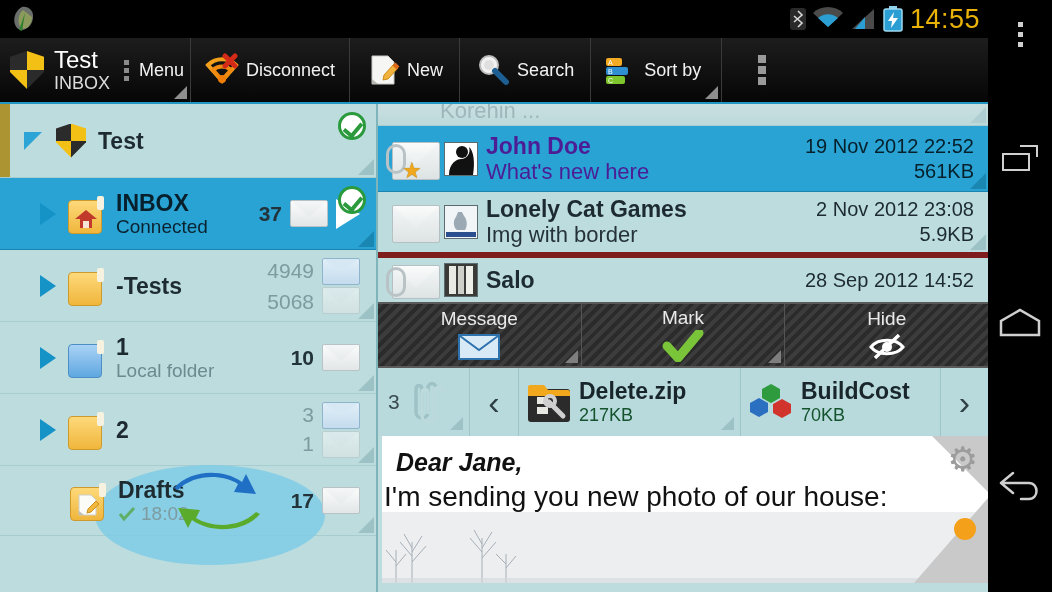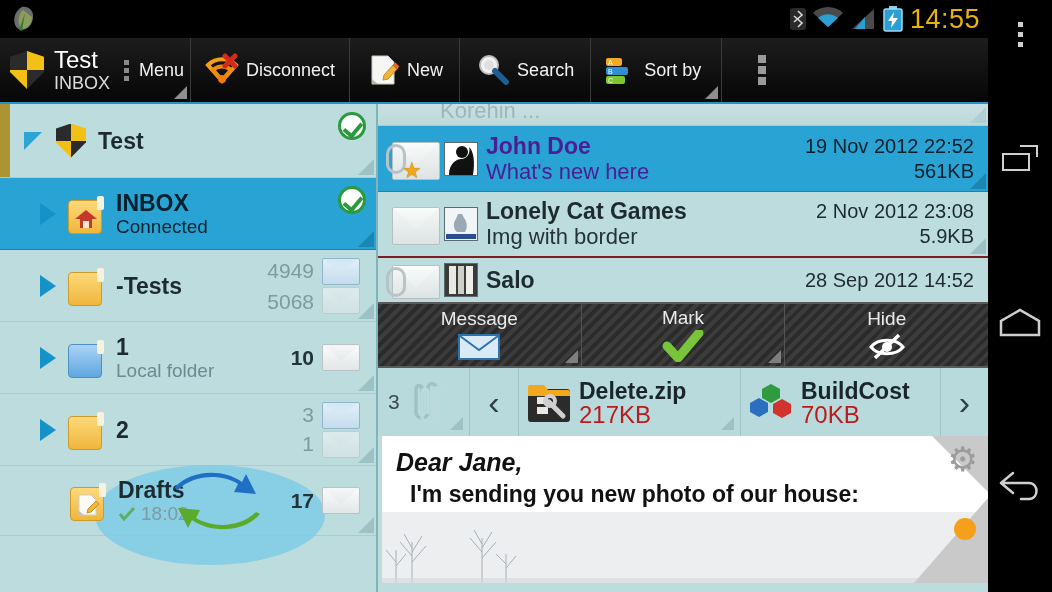--- a/index.html
+++ b/index.html
@@ -92,21 +92,21 @@
 
   
   .syncblob { position:absolute; left:95px; bottom:-30px; width:230px; height:100px;
               background:#7fcbe6; border-radius:50%; opacity:.85; }
   .syncarrow { position:absolute; }
 
   
   .mtop { height:22px; background:linear-gradient(#c9e0e1,#bdd9da); position:relative; overflow:hidden;
           border-bottom:1px solid #a7cdd0; }
   .mtop span { position:absolute; left:62px; top:-6px; font-size:22px; color:#9fb6bb; }
-  .mrow { height:66px; display:flex; align-items:center; border-bottom:2px solid #7f1d1d;
+  .mrow { height:66px; display:flex; align-items:center; border-bottom:6px solid #7f1d1d;
           position:relative; padding-left:8px; }
   .mrow.sel { background:#28a3d4; border-bottom:1px solid #1a84ae; }
   .menv { width:54px;height:42px;position:relative;flex:none;margin-right:4px; }
   .menv .mbase { position:absolute;left:6px;top:4px;right:0;bottom:0;
                  background:linear-gradient(#f5f7f7,#dde3e4); border:1px solid #b6c0c2; border-radius:2px; }
   .menv .mflap { position:absolute;left:7px;top:5px;right:1px;height:22px;
                  background:linear-gradient(#fafbfb,#e9eded); clip-path:polygon(0 0,100% 0,50% 100%); }
   .clip-ico { position:absolute; left:0; top:6px; width:20px;height:30px;
               border:3px solid #b9c3c5; border-radius:10px; }
   .star { position:absolute; left:16px; bottom:-2px; color:#f0a81e; font-size:22px; line-height:22px;
@@ -138,25 +138,25 @@
   .att-count { display:flex; align-items:center; position:relative; width:92px; height:68px;
                padding-left:10px; border-right:1px solid #9ec6c9; }
   .att-count .n { font-size:21px; color:#3a4b50; margin-right:4px; }
   .arrowbtn { width:48px; display:flex; align-items:center; justify-content:center;
               font-size:34px; color:#2f4045; height:68px; }
   .att { display:flex; align-items:center; height:68px; position:relative; padding:0 8px;
          border-left:1px solid #9ec6c9; }
   .att .ico { width:44px;height:44px; flex:none; margin-right:8px; position:relative; }
   .att .nm { font-size:23px; font-weight:bold; color:#18252a; line-height:25px;
              white-space:nowrap; overflow:hidden; }
-  .att .sz { font-size:24px; color:#b91c1c; line-height:22px; }
+  .att .sz { font-size:18px; color:#14532d; line-height:22px; }
   .att .corner { border-bottom-color:#9cc2c6; }
   .bodywrap { position:relative; height:122px; }
   .bp-line1 { font-size:25px; font-style:italic; font-weight:bold; color:#111; padding:12px 0 0 14px; }
-  .bp-line2 { font-size:23px; color:#111; padding:4px 0 0 28px;font-weight:bold; }
+  .bp-line2 { font-size:28px; color:#111; padding:4px 0 0 2px; }
   .photo { position:absolute; left:0; right:0; top:76px; bottom:0;
            background:linear-gradient(170deg,#e9ecee 0%,#f3f4f5 45%,#f7f7f7 100%); overflow:hidden; }
   .gearwrap { position:absolute; right:0; top:0; width:74px; height:120px; }
   .graywedge { position:absolute; right:0; top:0; width:0;height:0;
                border-top:56px solid #c9c9c9; border-left:56px solid transparent; }
   .gear { position:absolute; right:10px; top:6px; font-size:34px; color:#9c9c9c; line-height:34px; }
   .orangedot { position:absolute; right:12px; top:82px; width:22px;height:22px;border-radius:50%;
                background:#f5a01b; }
 
   
@@ -318,20 +318,28 @@
             <div class="tab"></div>
           <svg style="position:absolute;left:6px;bottom:4px" width="24" height="22" viewBox="0 0 24 22">
             <path d="M12 2 L23 11 H18 V20 H6 V11 H1 Z" fill="#c0392b"></path>
             <rect x="9" y="13" width="6" height="7" fill="#f7e6d8"></rect>
           </svg>
         </div>
         <div class="srow-txt">
           <div class="srow-name">INBOX</div>
           <div class="srow-sub">Connected</div>
         </div>
+        <div class="srow-right">
+          <div class="cnt">37</div>
+          <div class="env open">
+              <div class="base"></div>
+              <div class="flap"></div>
+            </div>
+          <div class="play"></div>
+        </div>
         <div class="check"></div>
         <div class="sc"></div>
       </div>
 
       <div class="srow">
         <div class="tri" style="margin-left:26px;margin-right:12px;"></div>
         <div class="folder">
             <div class="fb"></div>
             <div class="tab"></div>
           </div>

